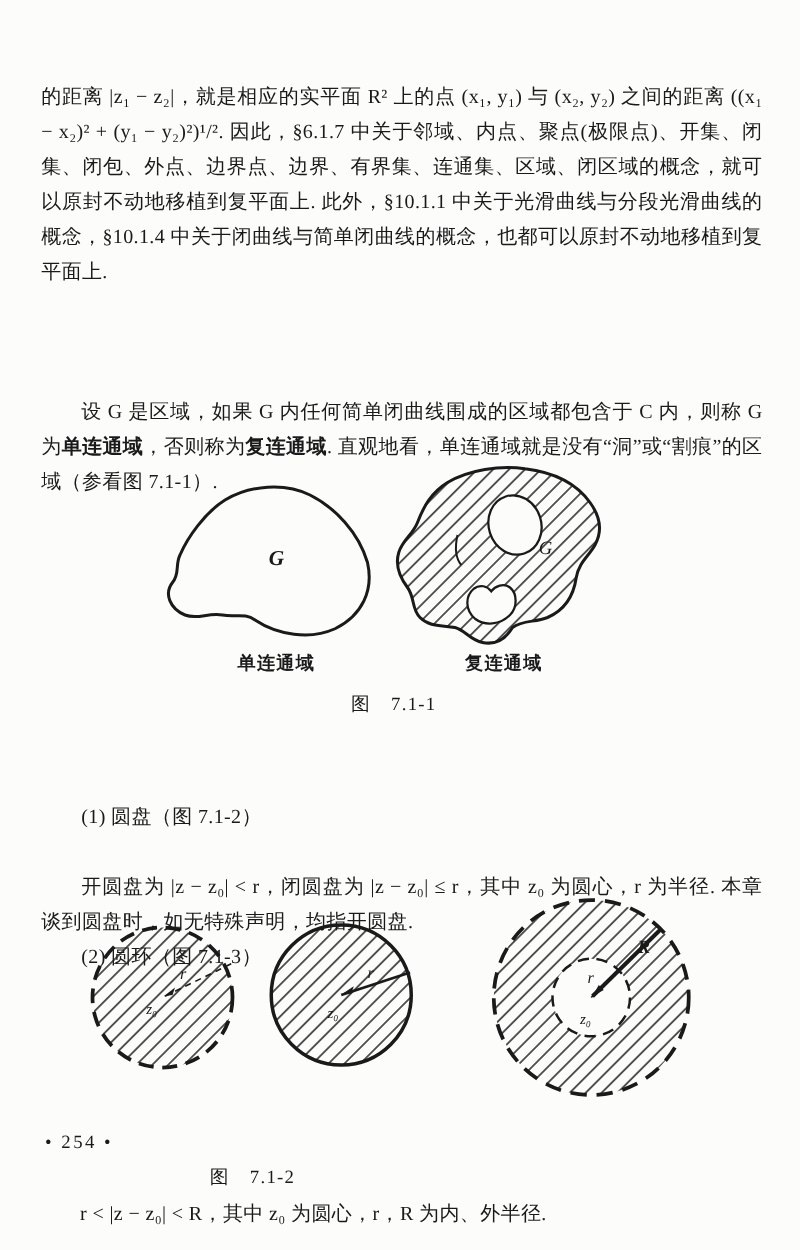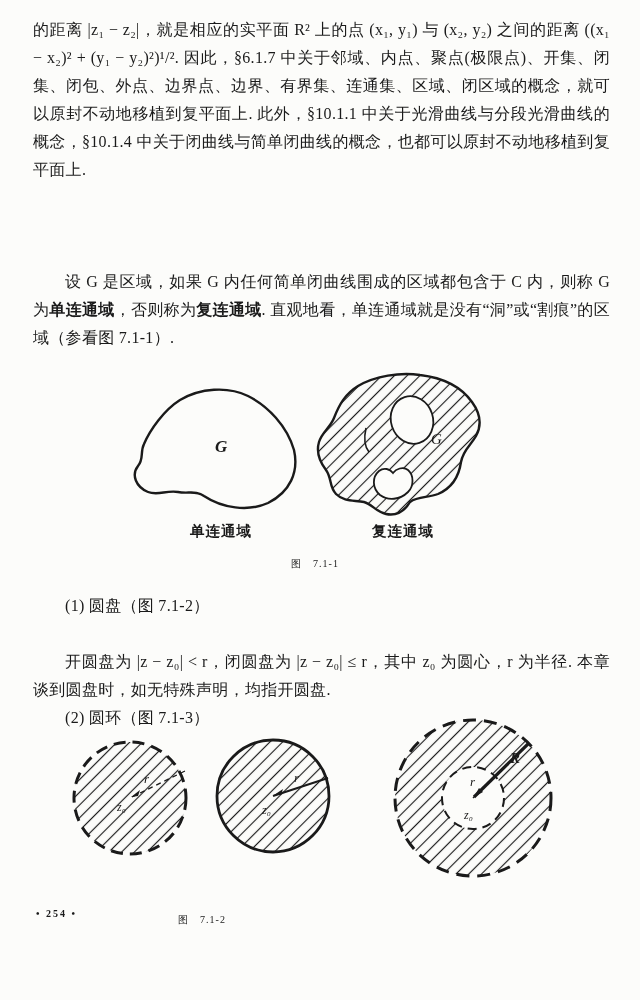--- a/index.html
+++ b/index.html
@@ -7,29 +7,30 @@
   .page {
     position:relative; width:640px; height:1000px; margin:0 auto;
     background:var(--paper); color:var(--ink); overflow:hidden;
     font-family:"Liberation Serif","DejaVu Serif",serif;
     font-size:16px; line-height:28px;
   }
   .para {
     position:absolute; left:33px; width:577px;
     text-align:justify; text-justify:inter-ideograph;
     letter-spacing:0.3px;
+    margin-top:48px;
   }
   .para b { font-weight:bold; }
   .indent { text-indent:2em; }
   .lbl { position:absolute; white-space:nowrap; }
   .var { font-style:italic; }
-  .fig-caption { text-align:center; font-size:10px; letter-spacing:1px; }
+  .fig-caption { text-align:center; font-size:15px; letter-spacing:1px; }
   .region-caption { text-align:center; font-size:14.5px; font-weight:600; letter-spacing:1px; }
   svg { position:absolute; left:0; display:block; }
-  .pageno { position:absolute; left:36px; top:900px; font-weight:bold; font-size:10px; letter-spacing:2px; }
+  .pageno { position:absolute; left:36px; top:900px; font-weight:normal; font-size:15px; letter-spacing:2px; }
 </style>
 </head>
 <body>
 
 <div class="page">
 
   <div class="para" style="top:16px;">
     <span>的距离 |z₁ − z₂|，就是相应的实平面 R² 上的点 (x₁, y₁) 与 (x₂, y₂) 之间的距离 ((x₁ − x₂)² + (y₁ − y₂)²)¹/². 因此，§6.1.7 中关于邻域、内点、聚点(极限点)、开集、闭集、闭包、外点、边界点、边界、有界集、连通集、区域、闭区域的概念，就可以原封不动地移植到复平面上. 此外，§10.1.1 中关于光滑曲线与分段光滑曲线的概念，§10.1.4 中关于闭曲线与简单闭曲线的概念，也都可以原封不动地移植到复平面上.</span>
   </div>
 
@@ -83,17 +84,20 @@
     <polygon points="474,797 483,792 479,788" fill="#1a1a1a"></polygon>
     <line x1="473" y1="798" x2="495" y2="776" stroke="#1a1a1a" stroke-width="1.4"></line>
   </svg>
   <span class="lbl var" style="left:117px; top:793px; font-size:12px;">z₀</span>
   <span class="lbl var" style="left:144px; top:765px; font-size:13px;">r</span>
   <span class="lbl var" style="left:262px; top:796px; font-size:12px;">z₀</span>
   <span class="lbl var" style="left:294px; top:764px; font-size:13px;">r</span>
   <span class="lbl var" style="left:464px; top:801px; font-size:12px;">z₀</span>
   <span class="lbl var" style="left:470px; top:768px; font-size:13px;">r</span>
   <span class="lbl var" style="left:510px; top:744px; font-size:15px; font-weight:bold;">R</span>
-  <span class="lbl fig-caption" style="left:147px; top:906px; width:110px;">图　7.1-2</span>
+  <span class="lbl fig-caption" style="left:147px; top:928px; width:110px;">图　7.1-2</span>
 
+  <div class="para" style="top:910px; left:64px; width:546px;">
+    <span>r &lt; |z − z₀| &lt; R，其中 z₀ 为圆心，r，R 为内、外半径.</span>
+  </div>
   <div class="pageno">• 254 •</div>
 
 </div>
 
 </body></html>

